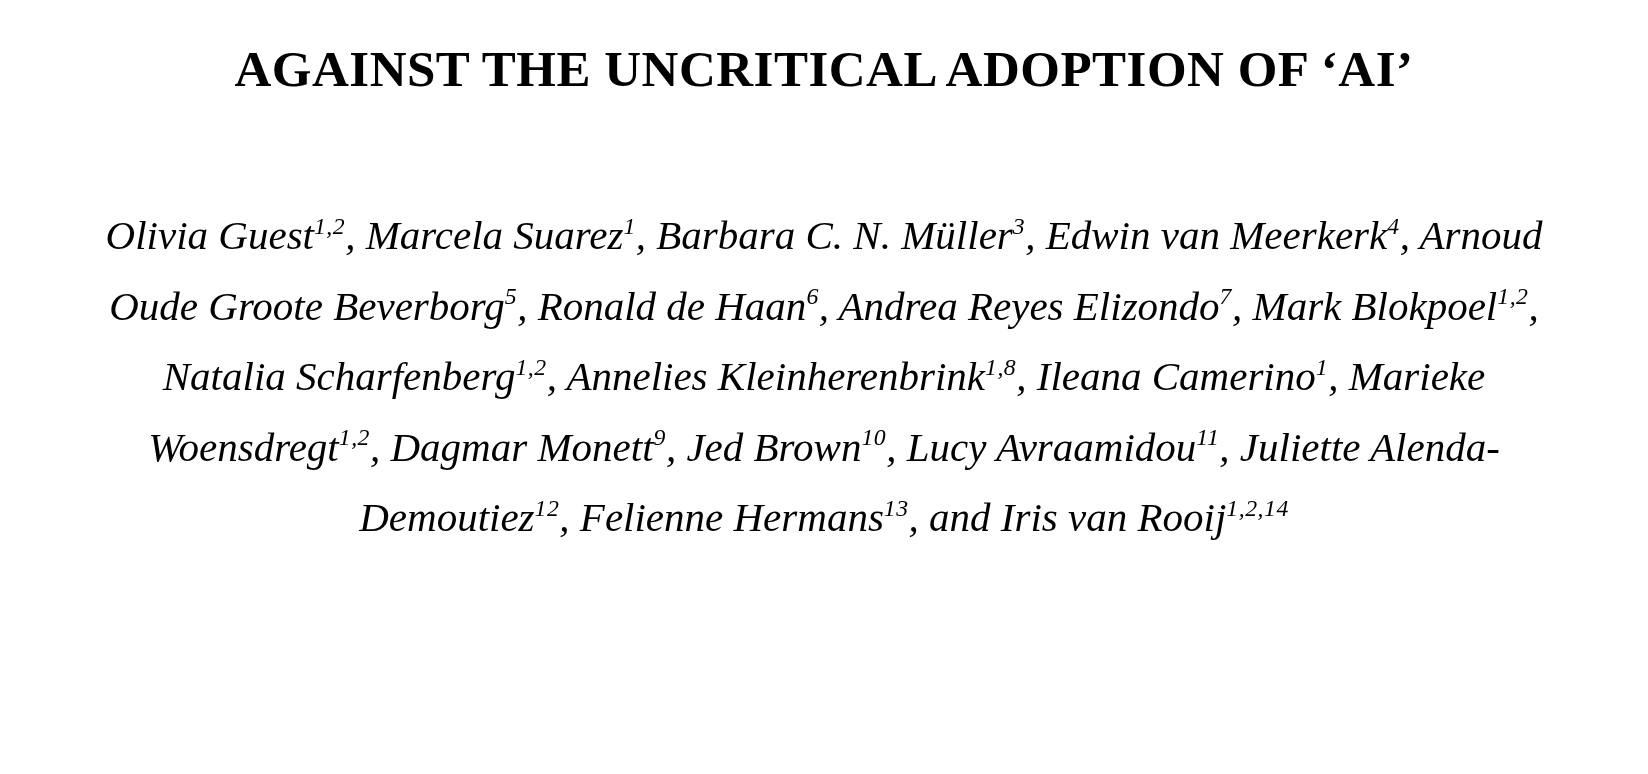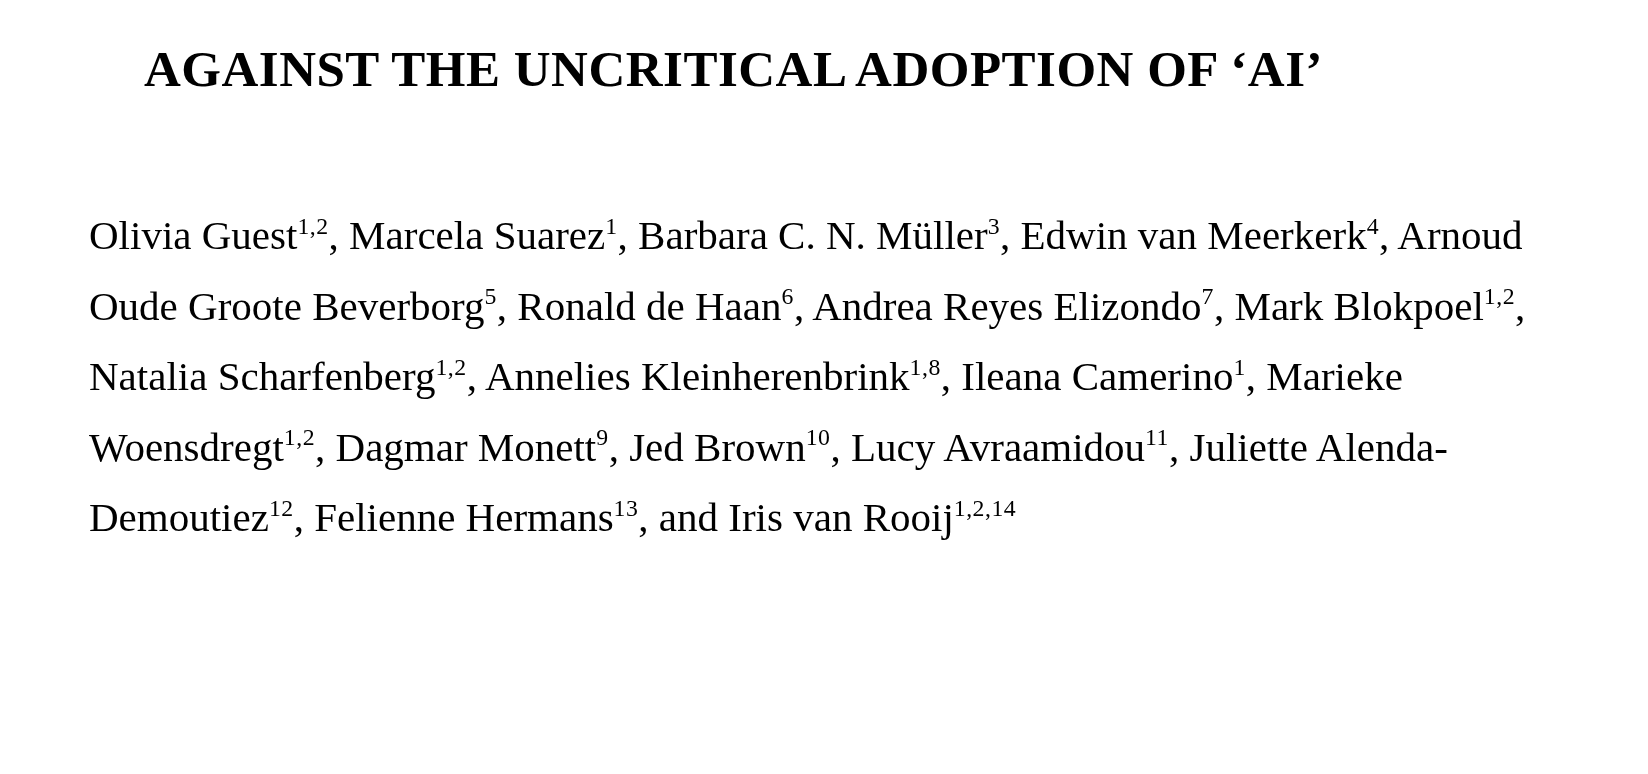--- a/index.html
+++ b/index.html
@@ -10,37 +10,39 @@
     width: 1648px;
     height: 774px;
     background: #ffffff;
     color: #000000;
     font-family: "Liberation Serif", serif;
     overflow: hidden;
   }
   .page {
     width: 1648px;
     height: 774px;
+    text-align: center;
     box-sizing: border-box;
     padding-top: 34px;
   }
   .paper-title {
     margin: 0 auto;
     max-width: 1360px;
     font-size: 51px;
     font-weight: bold;
     line-height: 1.38;
     letter-spacing: 0.5px;
   }
   .author-block {
     margin: 96px auto 0 auto;
     max-width: 1470px;
     font-size: 41px;
     font-weight: normal;
     line-height: 1.72;
+    font-style: italic;
   }
   .author-name {
     white-space: normal;
   }
   sup.affil {
     font-size: 58%;
     line-height: 0;
     position: relative;
     top: -0.05em;
     vertical-align: super;

